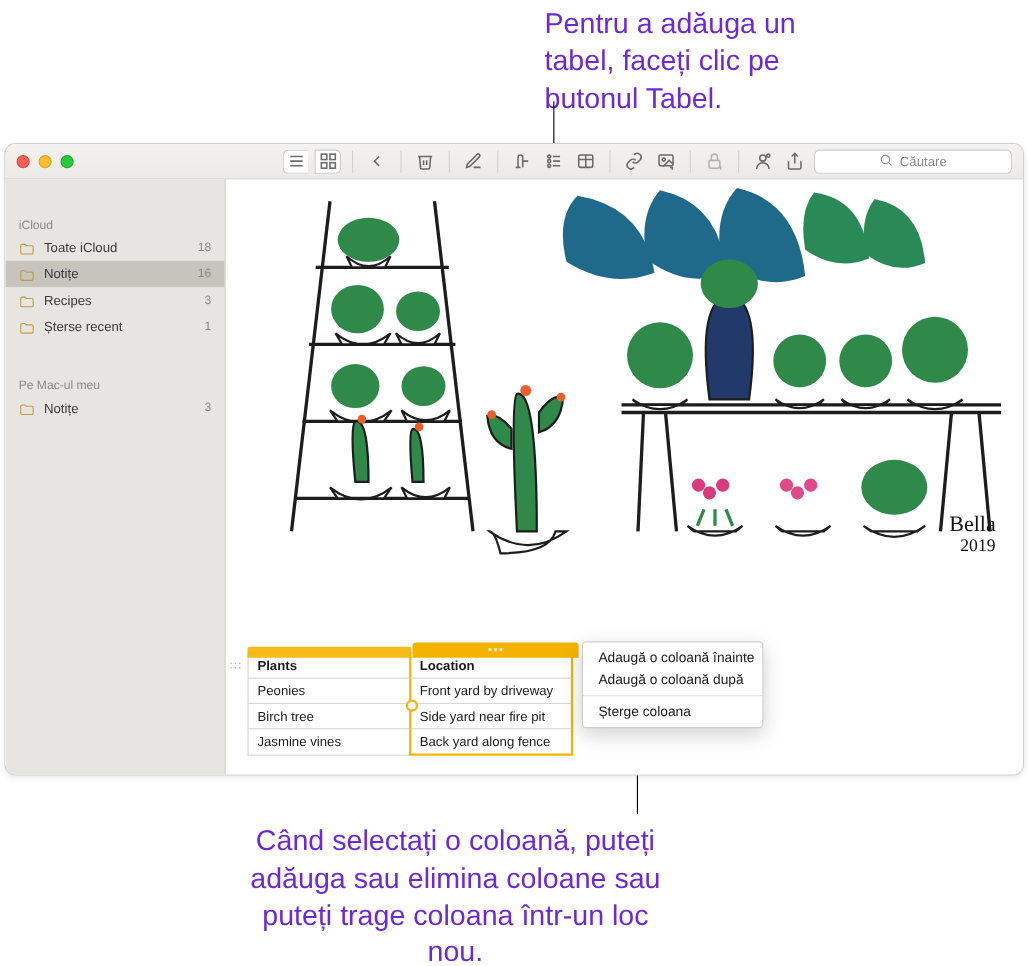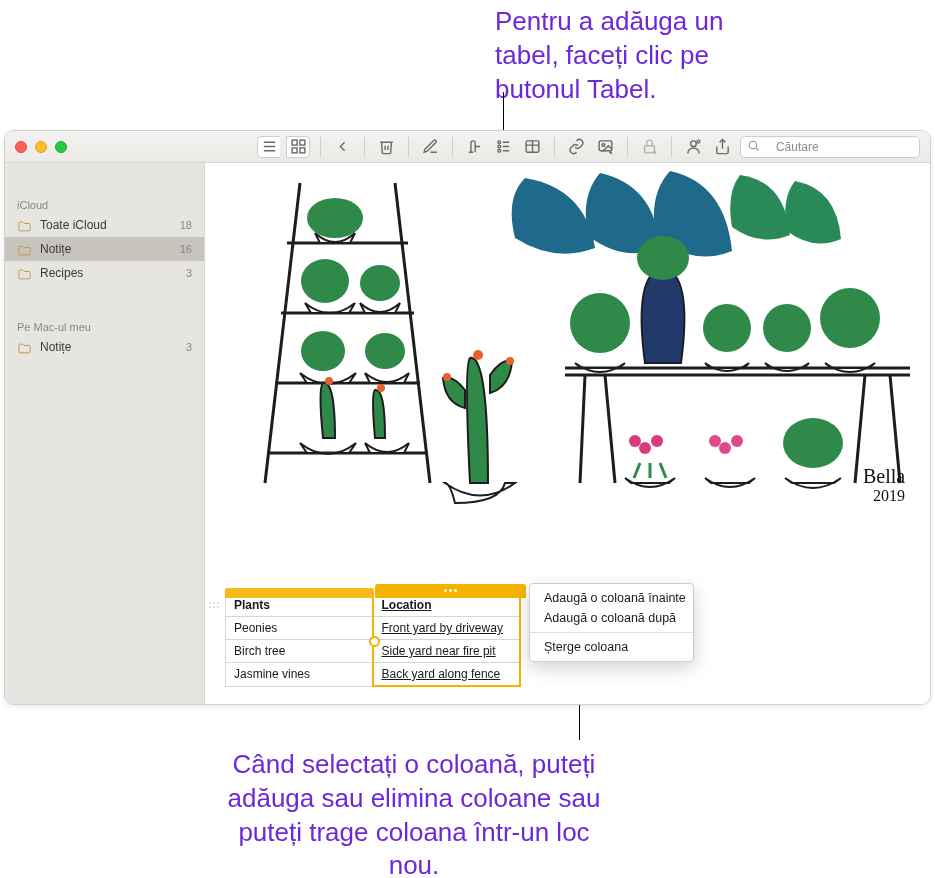--- a/index.html
+++ b/index.html
@@ -68,25 +68,25 @@
     color:#6a6a6a;
   }
   .tbbtn svg { width:17px; height:17px; display:block; }
   .tbbtn.grouped { border:1px solid #cfcdc9; background:#fff; }
   .tbbtn.grouped.left  { border-radius:5px 0 0 5px; border-right:none;}
   .tbbtn.grouped.right { border-radius:0 5px 5px 0;}
   .tbsep { width:1px; height:20px; background:#d2d0cc; margin:0 4px;}
   .spacer { flex:0 0 170px; }
 
   .search {
-    display:flex; align-items:center; gap:16px;
+    display:flex; align-items:center; gap:6px;
     height:22px; min-width:180px;
     border:1px solid #cfcdc9; border-radius:5px;
     background:#fff; padding:0 6px;
-    color:#8b8b8b; font-size:12px;
+    color:#8b8b8b; font-size:12px;justify-content:center;
   }
   .search svg { width:13px; height:13px; }
 
   
   .body {
     flex:1; display:flex;
     background:#f5f3f0;
   }
 
   
@@ -162,21 +162,21 @@
   .data-table td, .data-table th {
     border:1px solid #d8d6d2;
     padding:4px 8px;
     text-align:left;
     font-weight:normal;
     background:#fff;
     min-width:147px;
     height:20px;
   }
   .data-table th { font-weight:600; }
-  .data-table .selected-col { background:#fff;text-decoration:underline; }
+  .data-table .selected-col { background:#fff; }
   .data-table .sel-border-l { border-left:2px solid #f5b301; }
   .data-table .sel-border-r { border-right:2px solid #f5b301; }
   .data-table .sel-border-b { border-bottom:2px solid #f5b301; }
 
   .col-tab {
     position:absolute;
     top:76px;
     height:14px;
     background:#f5b301;
     border-radius:3px 3px 0 0;
@@ -378,20 +378,29 @@
       <div class="sb-item">
         <span class="icon">
           <svg viewBox="0 0 24 24" fill="none" stroke="currentColor" stroke-width="1.6">
               <path d="M3 7a2 2 0 0 1 2-2h4l2 2h8a2 2 0 0 1 2 2v8a2 2 0 0 1-2 2H5a2 2 0 0 1-2-2V7z"></path>
             </svg>
         </span>
         <span class="label">Recipes</span>
         <span class="count">3</span>
       </div>
 
+      <div class="sb-item">
+        <span class="icon">
+          <svg viewBox="0 0 24 24" fill="none" stroke="currentColor" stroke-width="1.6">
+              <path d="M3 7a2 2 0 0 1 2-2h4l2 2h8a2 2 0 0 1 2 2v8a2 2 0 0 1-2 2H5a2 2 0 0 1-2-2V7z"></path>
+            </svg>
+        </span>
+        <span class="label">Șterse recent</span>
+        <span class="count">1</span>
+      </div>
 
       <div class="sb-group-header">Pe Mac-ul meu</div>
 
       <div class="sb-item">
         <span class="icon">
           <svg viewBox="0 0 24 24" fill="none" stroke="currentColor" stroke-width="1.6">
               <path d="M3 7a2 2 0 0 1 2-2h4l2 2h8a2 2 0 0 1 2 2v8a2 2 0 0 1-2 2H5a2 2 0 0 1-2-2V7z"></path>
             </svg>
         </span>
         <span class="label">Notițe</span>

